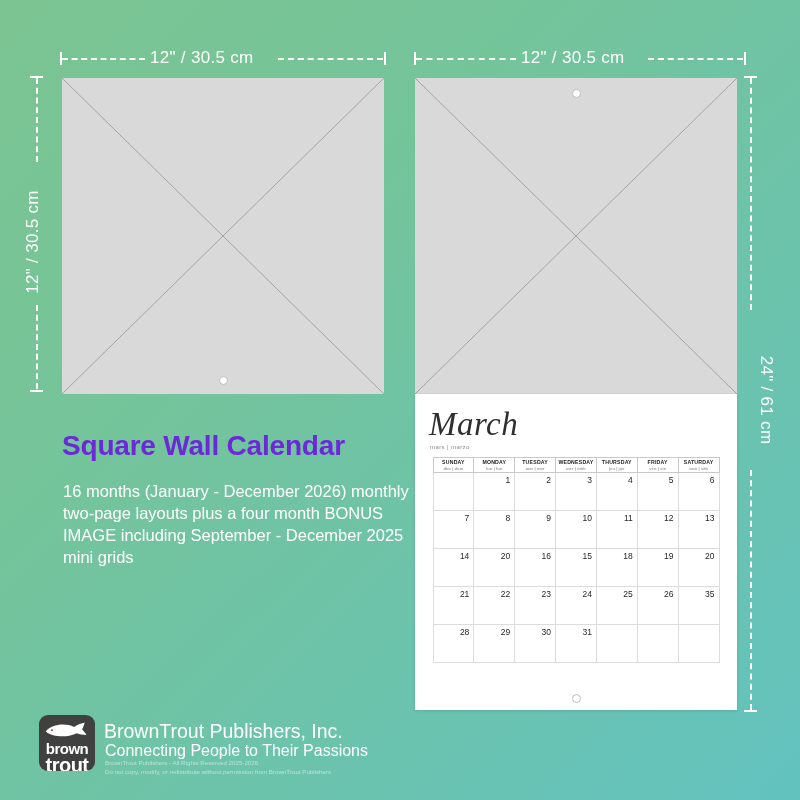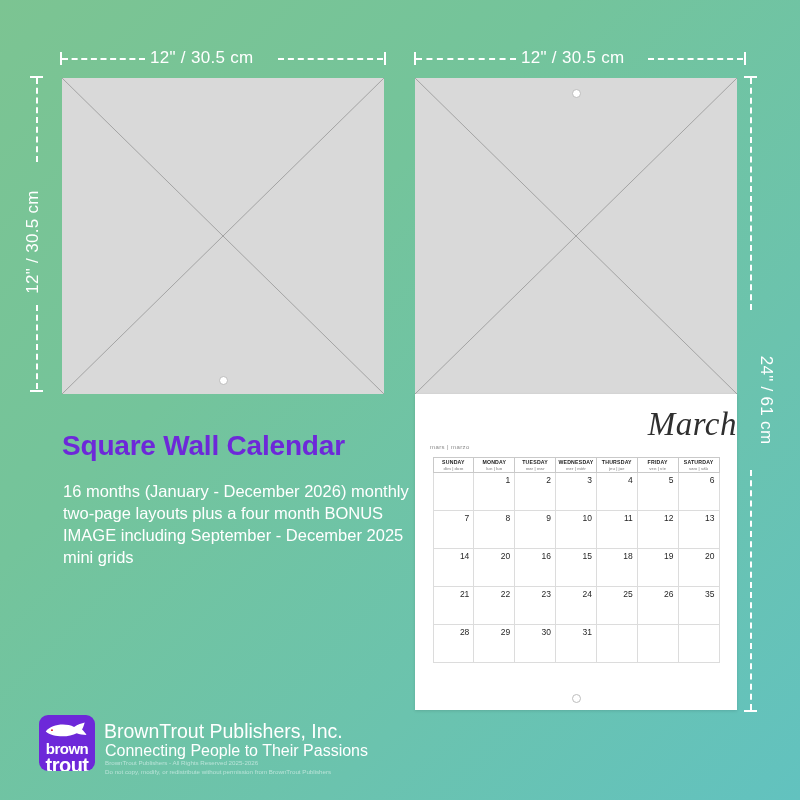--- a/index.html
+++ b/index.html
@@ -35,21 +35,21 @@
   }
 
   
   .cal-page {
     position: absolute; background: #ffffff;
     box-shadow: 0 1px 3px rgba(0,0,0,.12);
   }
   .cal-month {
     font-family: "Liberation Serif", serif; font-style: italic;
     font-size: 33px; color: #2f2f2f; letter-spacing: .5px;
-    padding: 14px 0 0 14px; line-height: 1; text-align: right;
+    padding: 14px 0 0 14px; line-height: 1;
   }
   .cal-month-sub {
     font-size: 6px; color: #8a8a8a; padding: 3px 0 0 15px; letter-spacing: .4px;
   }
   table.grid {
     border-collapse: collapse; width: 287px; margin: 7px auto 0 auto;
     table-layout: fixed;
   }
   table.grid th {
     border: 1px solid #c9c9c9; height: 15px; vertical-align: middle;
@@ -69,21 +69,21 @@
     letter-spacing: -.2px; white-space: nowrap;
   }
   .subcopy {
     position: absolute; color: #ffffff; font-size: 16.5px; line-height: 1.33;
     width: 350px;
   }
 
   
   .logo {
     position: absolute; width: 56px; height: 56px; border-radius: 9px;
-    background: #6d28d9; overflow: hidden;
+    background: #404040; overflow: hidden;
   }
   .logo-word {
     position: absolute; left: 0; width: 100%; text-align: center;
     color: #ffffff; font-weight: bold; font-family: "Liberation Sans", sans-serif;
     letter-spacing: -.5px; line-height: 1;
   }
   .brand-name {
     position: absolute; color: #ffffff; font-size: 19.5px; font-weight: normal;
     white-space: nowrap;
   }

